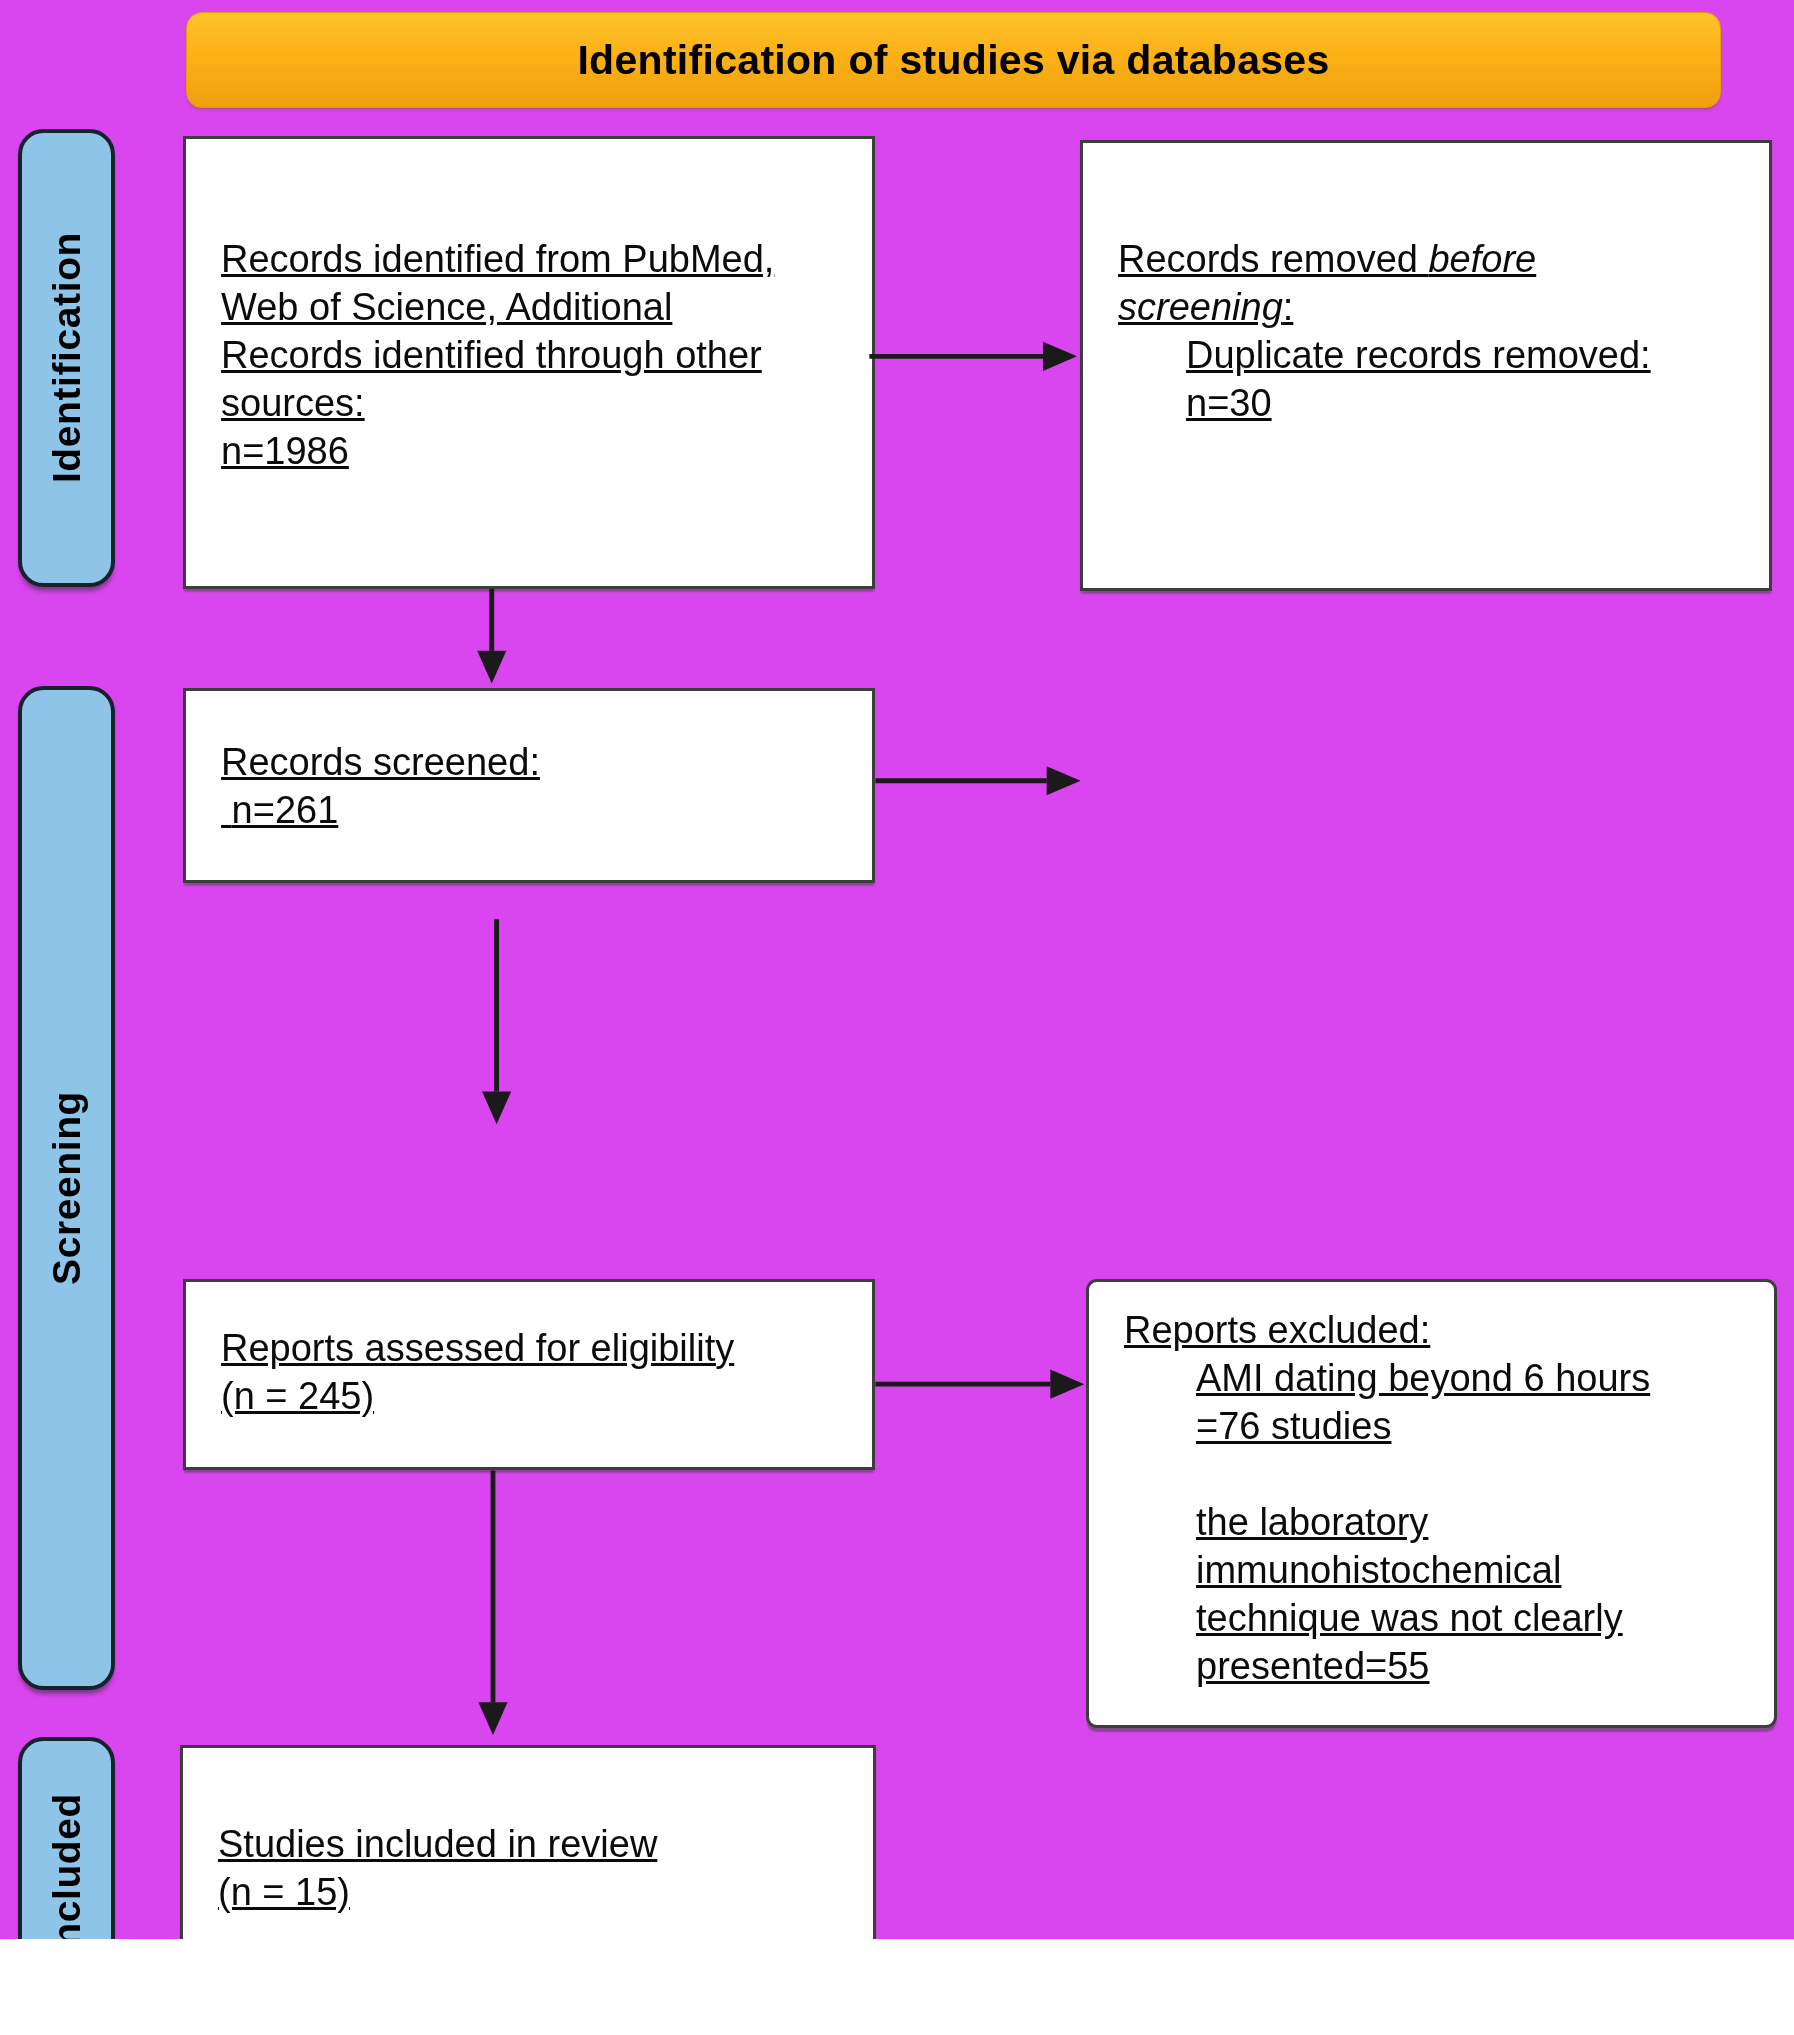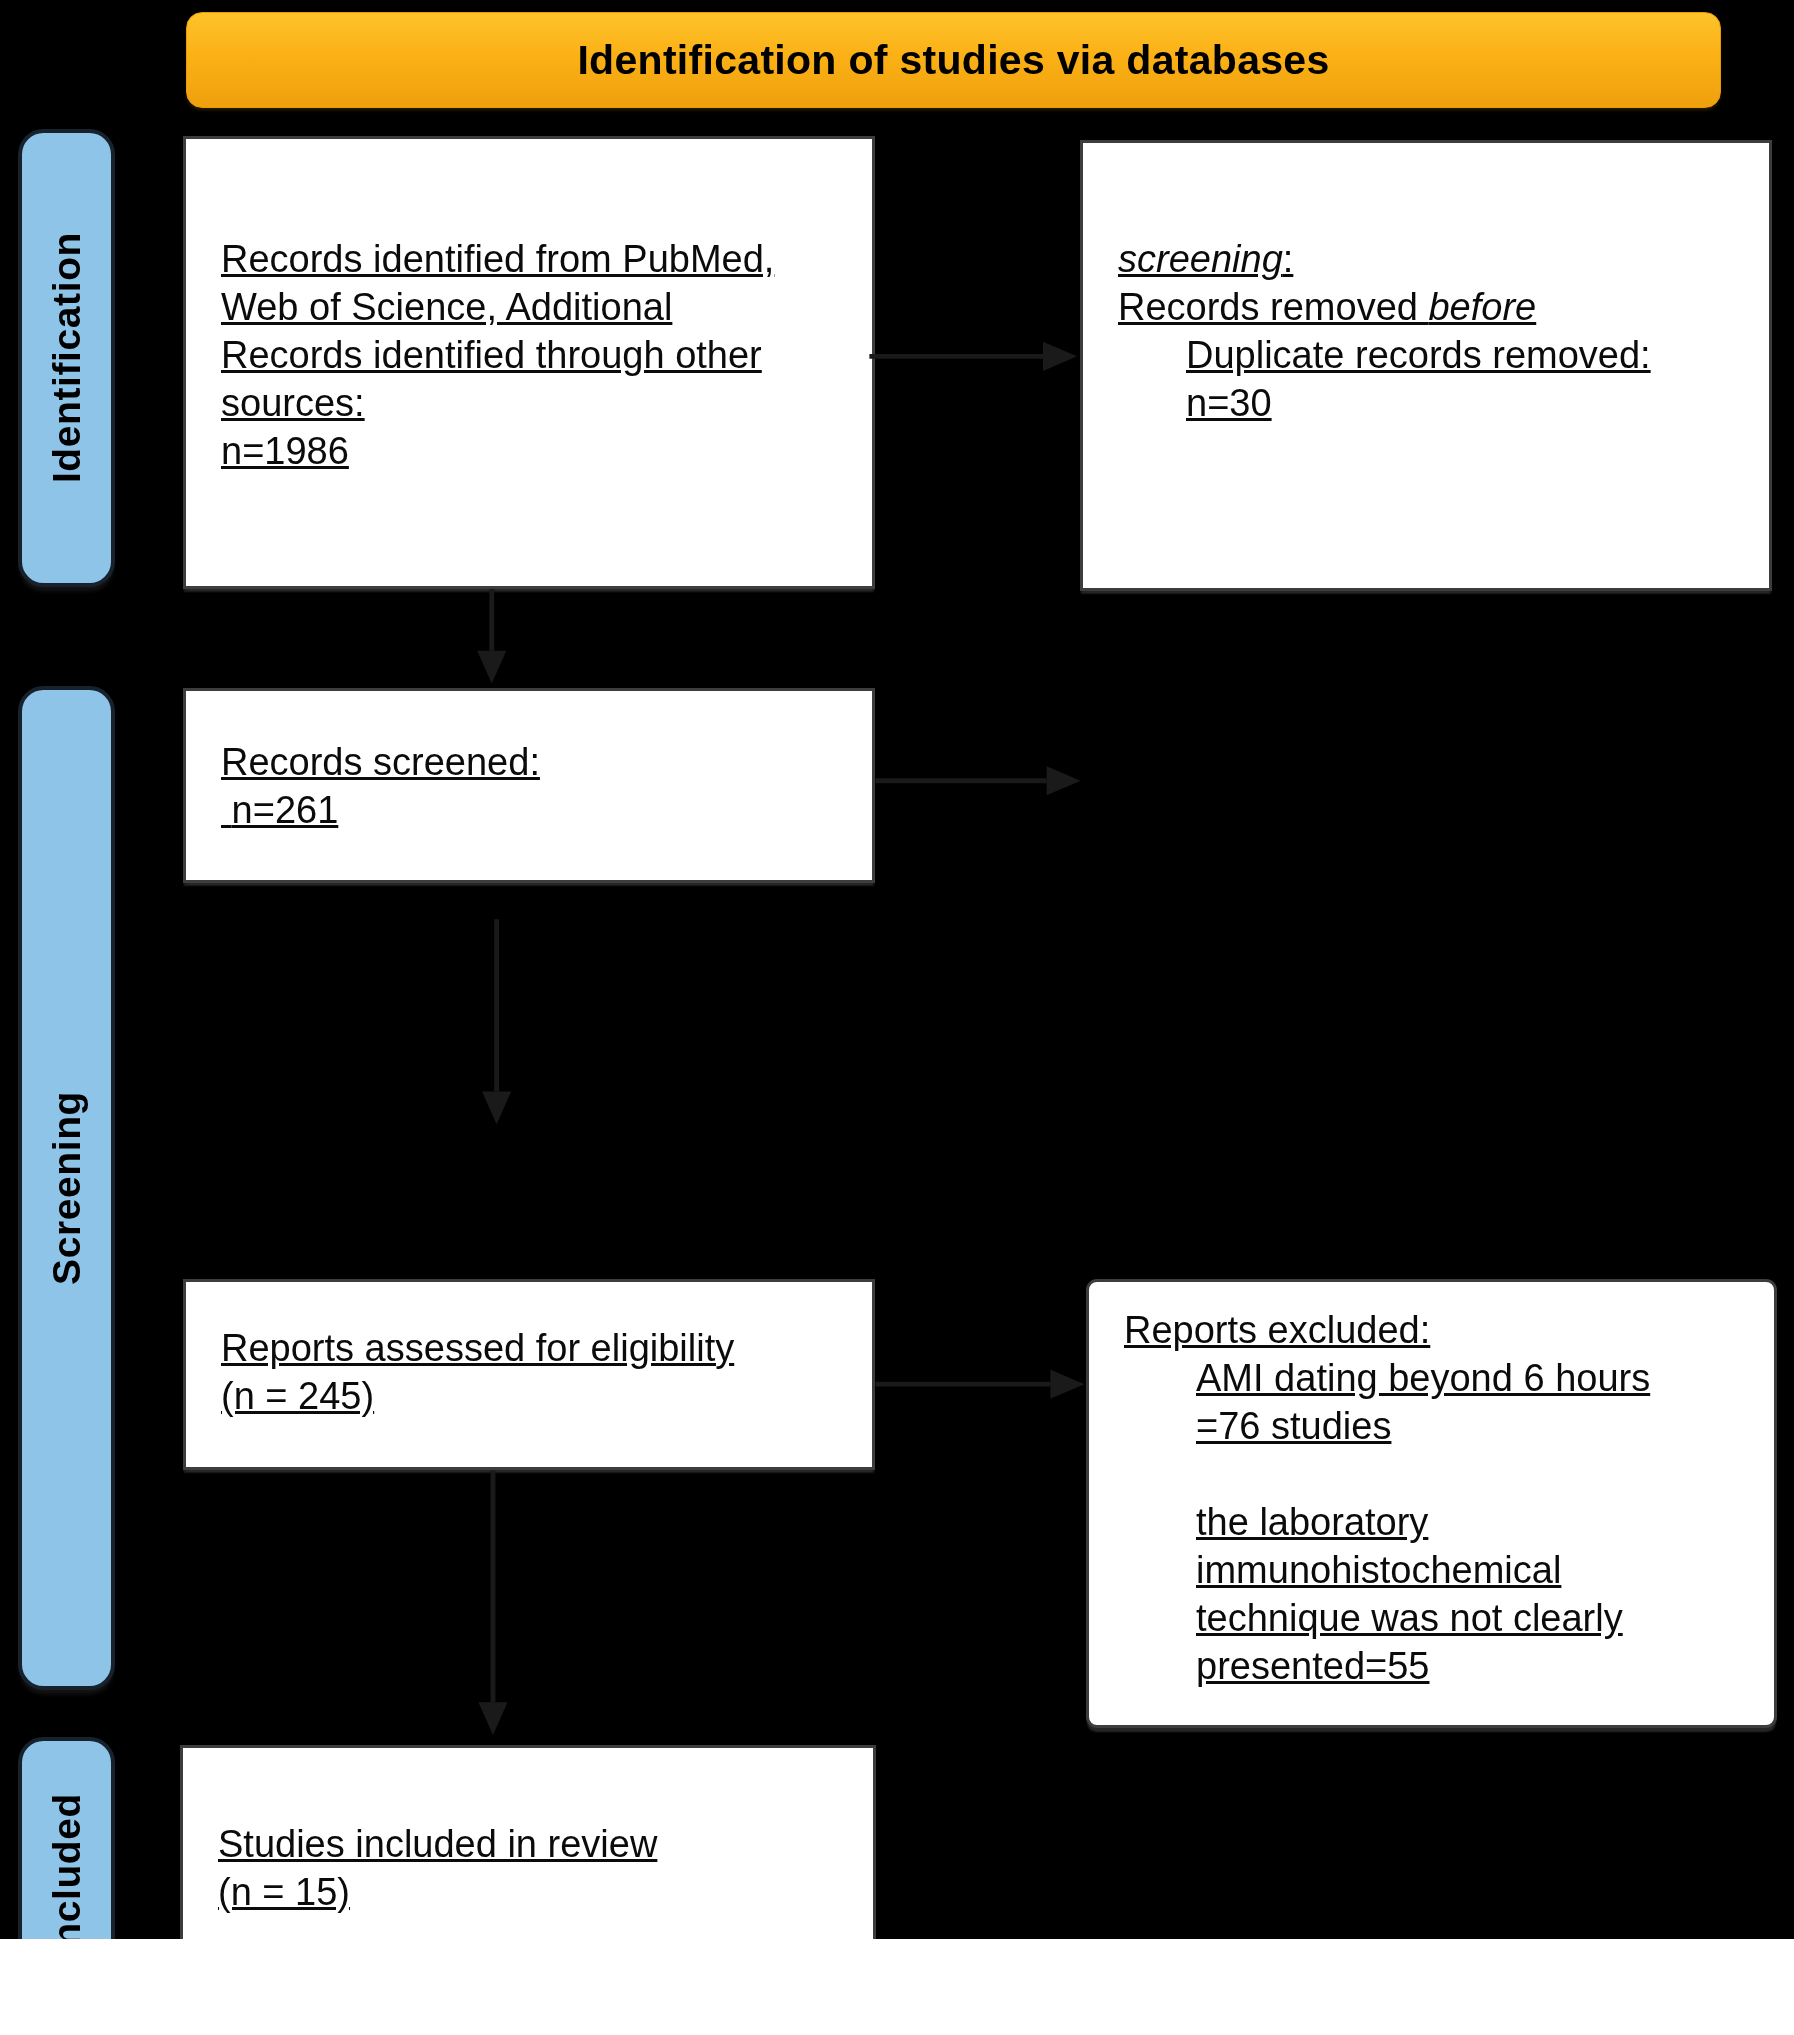--- a/index.html
+++ b/index.html
@@ -2,21 +2,21 @@
 <html style="font-size:9.7px"><head>
 <meta charset="utf-8">
 <title>Diagram</title>
 <style>
   html, body { margin: 0; padding: 0; background: #ffffff; }
   * { box-sizing: border-box; }
   .canvas {
     position: relative;
     width: 1794px;
     height: 1939px;
-    background: #000000;
+    background: #d946ef;
     font-family: "Liberation Sans", sans-serif;
     color: #0b0b0b;
     overflow: hidden;
   }
   
   .banner {
     position: absolute;
     left: 186px; top: 12px;
     width: 1535px; height: 96px;
     background: linear-gradient(180deg, #fdc32b 0%, #fbb116 45%, #efa00d 100%);
@@ -107,22 +107,22 @@
   <div class="box b-identified">
     <div class="content pre">Records identified from PubMed,
 Web of Science, Additional
 Records identified through other
 sources:
 n=1986</div>
   </div>
 
   <div class="box b-removed">
     <div class="content">
+      <div class="line"><span>Records removed </span><span class="it">before</span></div>
       <div class="line"><span class="it">screening</span><span>:</span></div>
-      <div class="line"><span>Records removed </span><span class="it">before</span></div>
       <div class="pre indent">Duplicate records removed:
 n=30</div>
     </div>
   </div>
 
   <div class="box b-screened">
     <div class="content pre">Records screened:
  n=261</div>
   </div>
 

